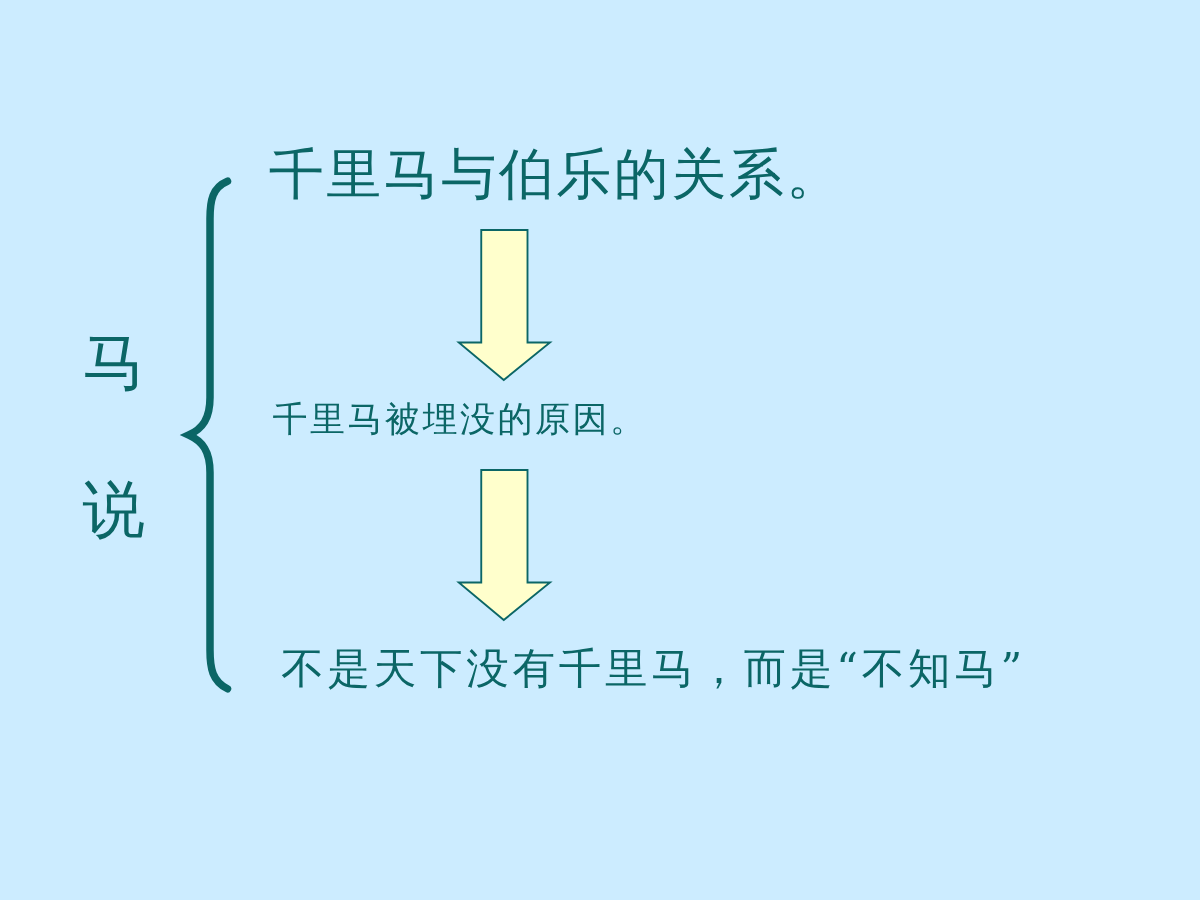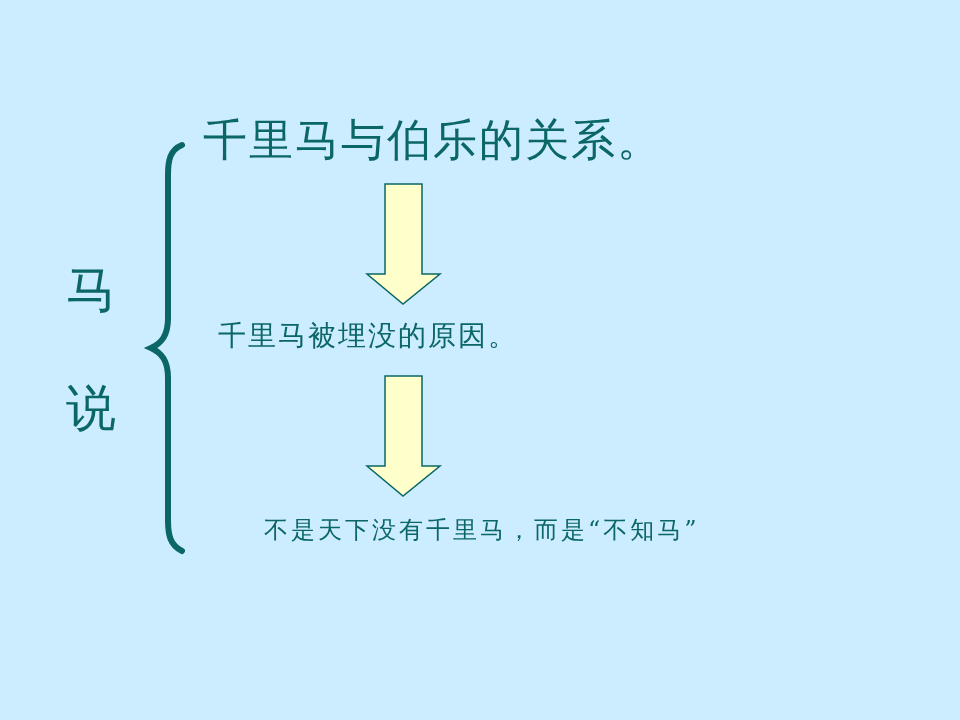--- a/index.html
+++ b/index.html
@@ -4,23 +4,23 @@
 <style>
   html, body { margin: 0; padding: 0; }
   body {
     width: 960px; height: 720px; position: relative; overflow: hidden;
     background: #CCECFF;
     font-family: "DejaVu Serif", "Liberation Serif", serif;
     color: #0B6666;
   }
   .txt { position: absolute; white-space: nowrap; line-height: 1; }
   .title-char { font-size: 50px; left: 66px; }
-  .line1 { left: 203px; top: 118px; font-size: 44px; letter-spacing: 2px; }
+  .line1 { left: 215px; top: 118px; font-size: 44px; letter-spacing: 2px; }
   .line2 { left: 218px; top: 322px; font-size: 28px; letter-spacing: 2px; }
-  .line3 { left: 225px; top: 518px; font-size: 24px; letter-spacing: 3px; margin-left: 39px; }
+  .line3 { left: 225px; top: 518px; font-size: 34px; letter-spacing: 3px; }
   svg.layer { position: absolute; left: 0; top: 0; }
 </style>
 </head>
 <body>
 
 <div>
   <div class="txt title-char" style="top:265px;">马</div>
   <div class="txt title-char" style="top:383px;">说</div>
 
   <svg class="layer" width="960" height="720">

